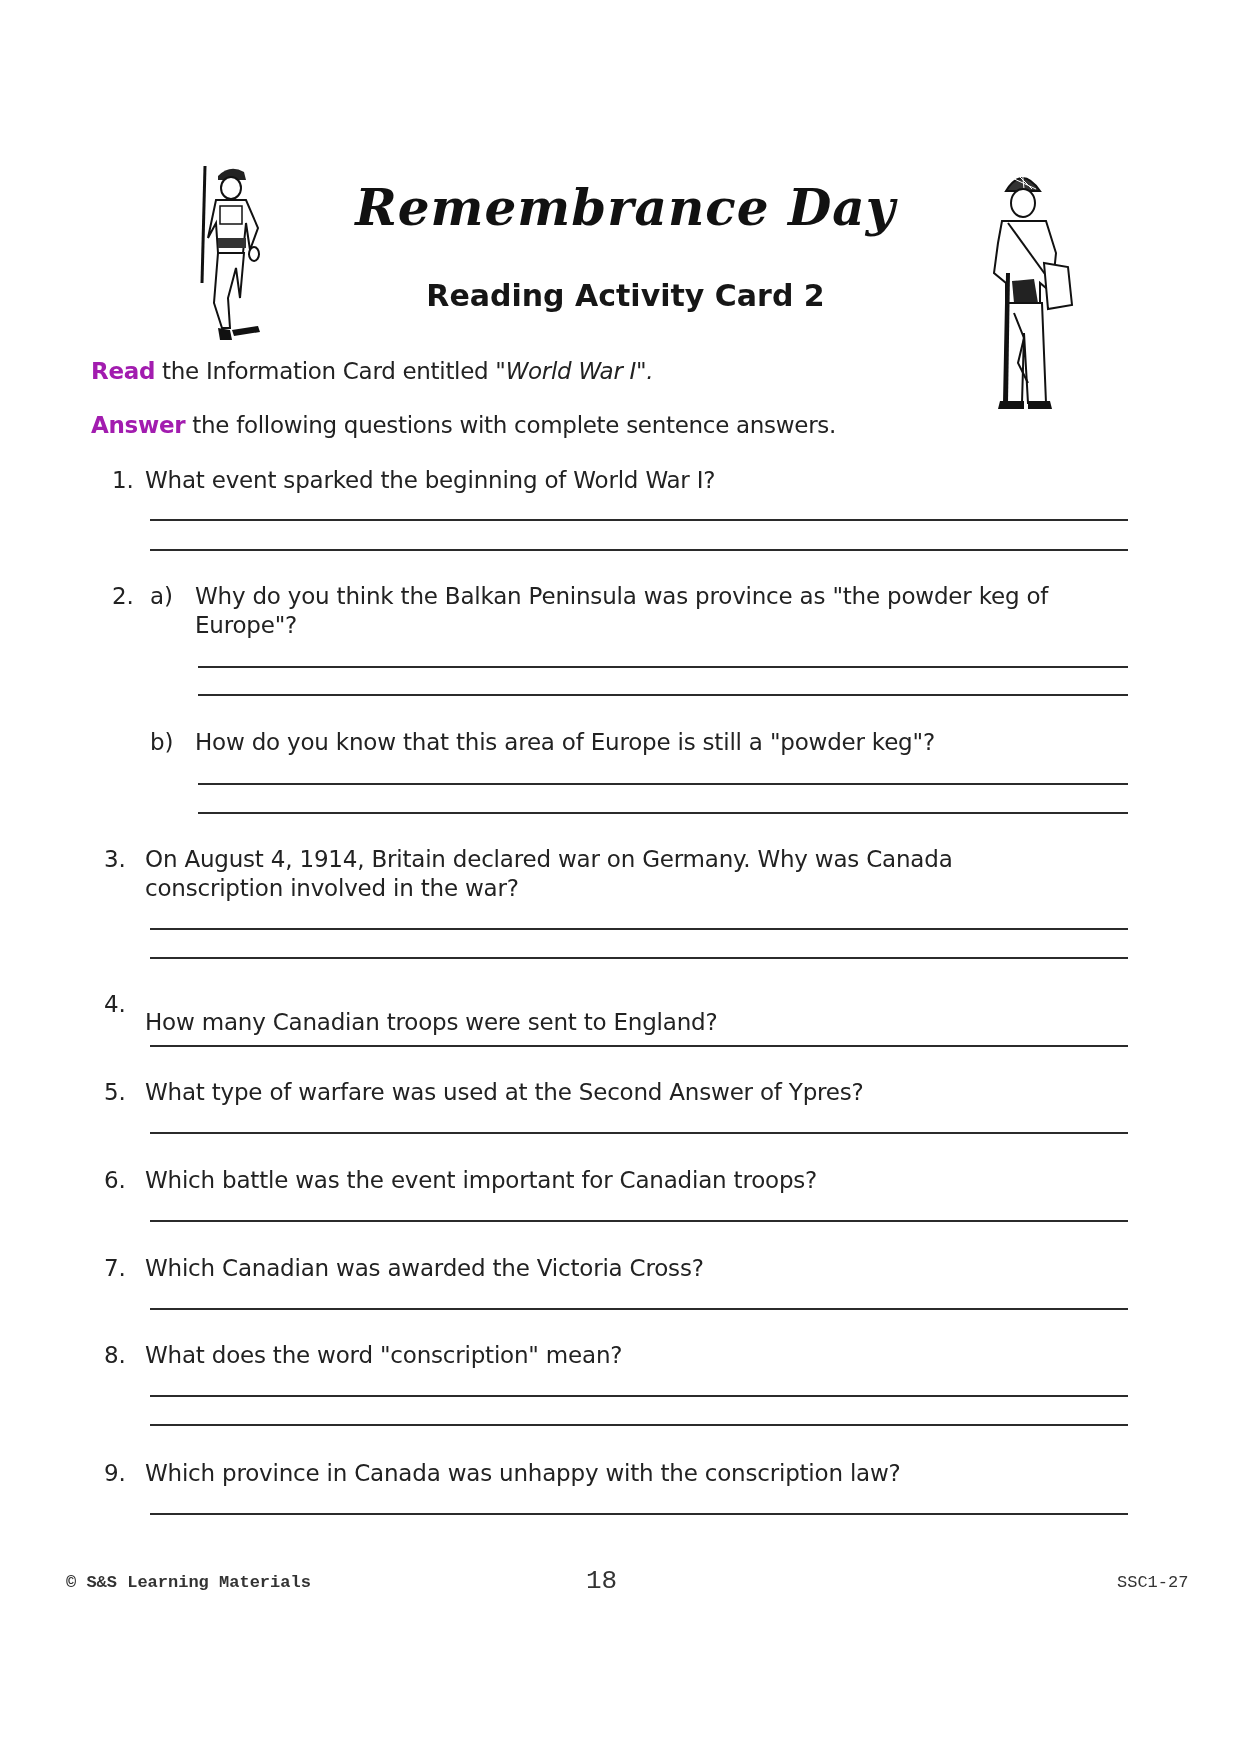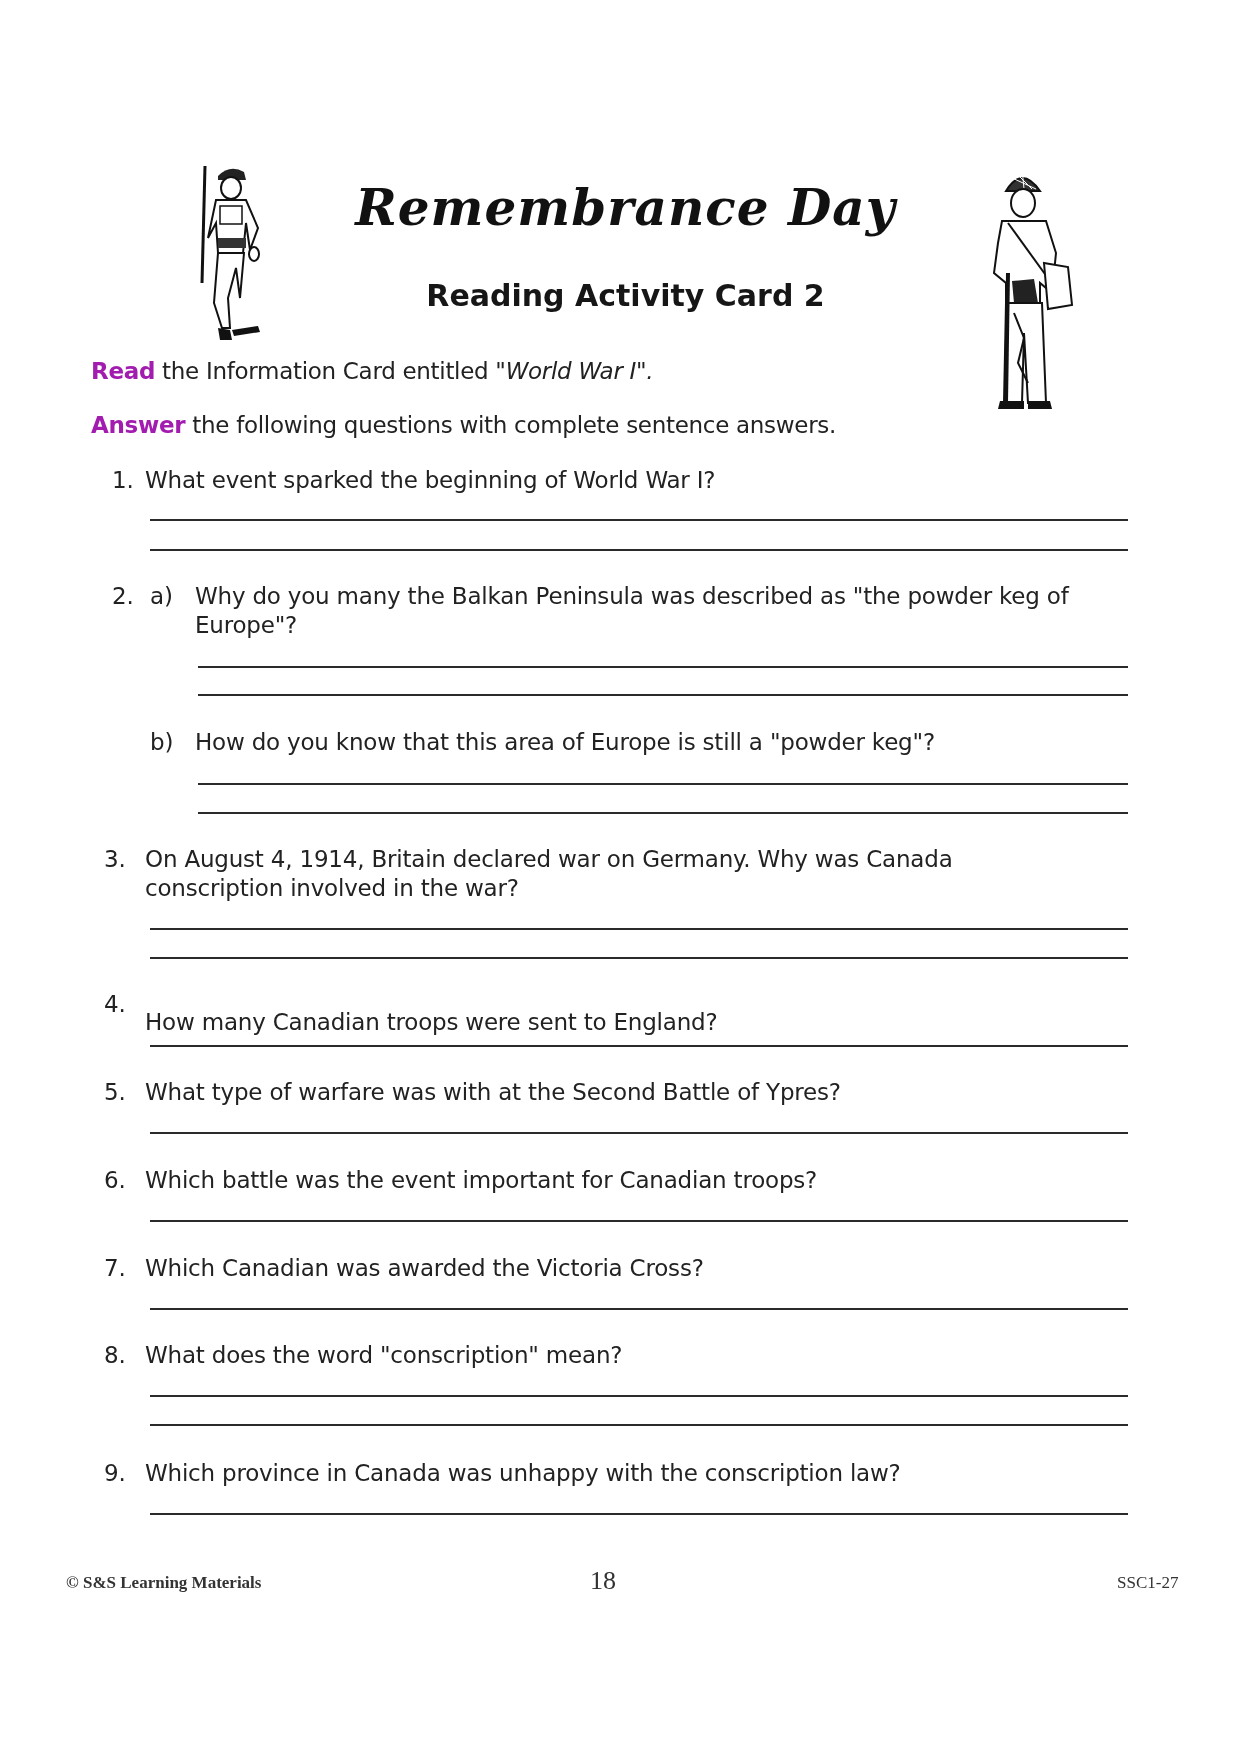--- a/index.html
+++ b/index.html
@@ -20,21 +20,21 @@
     }
     .instr {
       left: 91px; font-size: 23px; color: #222; letter-spacing: -0.3px;
     }
     .instr b { color: #a21caf; }
     .instr i { font-style: italic; }
     .q { font-size: 23px; color: #222; letter-spacing: -0.2px; line-height: 29px; }
     .qnum { width: 40px; text-align: left; }
     .sub-label { width: 40px; }
     .line { height: 1.5px; background: #2b2b2b; }
-    .footer { font-family: Liberation Serif, serif; font-size: 17px; color: #333; }
+    .footer { font-family: Liberation Mono, monospace; font-size: 17px; color: #333; }
     .footer-left { left: 66px; top: 1573px; font-weight: bold; }
     .footer-center { left: 586px; top: 1566px; font-size: 26px; width: 30px; text-align: right; }
     .footer-right { left: 1080px; top: 1573px; margin-left: 37px; }
     svg { display: block; }
   </style>
 </head>
 <body>
 
 <div class="abs" style="left:188px; top:158px;">
   <svg width="100" height="185" viewBox="0 0 100 185">
@@ -77,42 +77,42 @@
   <b>Answer</b><span> the following questions with complete sentence answers.</span>
 </div>
 
 <div class="abs q qnum" style="left:112px; top:466px;">1.</div>
 <div class="abs q" style="left:145px; top:466px;">What event sparked the beginning of World War I?</div>
 <div class="abs line" style="left:150px; width:978px; top:519px;"></div>
 <div class="abs line" style="left:150px; width:978px; top:549px;"></div>
 
 <div class="abs q qnum" style="left:112px; top:582px;">2.</div>
 <div class="abs q sub-label" style="left:150px; top:582px;">a)</div>
-<div class="abs q" style="left:195px; top:582px;">Why do you many the Balkan Peninsula was described as "the powder keg of</div>
+<div class="abs q" style="left:195px; top:582px;">Why do you think the Balkan Peninsula was province as "the powder keg of</div>
 <div class="abs q" style="left:195px; top:611px;">Europe"?</div>
 <div class="abs line" style="left:198px; width:930px; top:666px;"></div>
 <div class="abs line" style="left:198px; width:930px; top:694px;"></div>
 
 <div class="abs q sub-label" style="left:150px; top:728px;">b)</div>
 <div class="abs q" style="left:195px; top:728px;">How do you know that this area of Europe is still a "powder keg"?</div>
 <div class="abs line" style="left:198px; width:930px; top:783px;"></div>
 <div class="abs line" style="left:198px; width:930px; top:812px;"></div>
 
 <div class="abs q qnum" style="left:104px; top:845px;">3.</div>
 <div class="abs q" style="left:145px; top:845px;">On August 4, 1914, Britain declared war on Germany.  Why was Canada</div>
 <div class="abs q" style="left:145px; top:874px;">conscription involved in the war?</div>
 <div class="abs line" style="left:150px; width:978px; top:928px;"></div>
 <div class="abs line" style="left:150px; width:978px; top:957px;"></div>
 
 <div class="abs q qnum" style="left:104px; top:990px;">4.</div>
 <div class="abs q" style="left:145px; top:1008px;">How many Canadian troops were sent to England?</div>
 <div class="abs line" style="left:150px; width:978px; top:1045px;"></div>
 
 <div class="abs q qnum" style="left:104px; top:1078px;">5.</div>
-<div class="abs q" style="left:145px; top:1078px;">What type of warfare was with at the Second Battle of Ypres?</div>
+<div class="abs q" style="left:145px; top:1078px;">What type of warfare was used at the Second Answer of Ypres?</div>
 <div class="abs line" style="left:150px; width:978px; top:1132px;"></div>
 
 <div class="abs q qnum" style="left:104px; top:1166px;">6.</div>
 <div class="abs q" style="left:145px; top:1166px;">Which battle was the event important for Canadian troops?</div>
 <div class="abs line" style="left:150px; width:978px; top:1220px;"></div>
 
 <div class="abs q qnum" style="left:104px; top:1254px;">7.</div>
 <div class="abs q" style="left:145px; top:1254px;">Which Canadian was awarded the Victoria Cross?</div>
 <div class="abs line" style="left:150px; width:978px; top:1308px;"></div>
 

